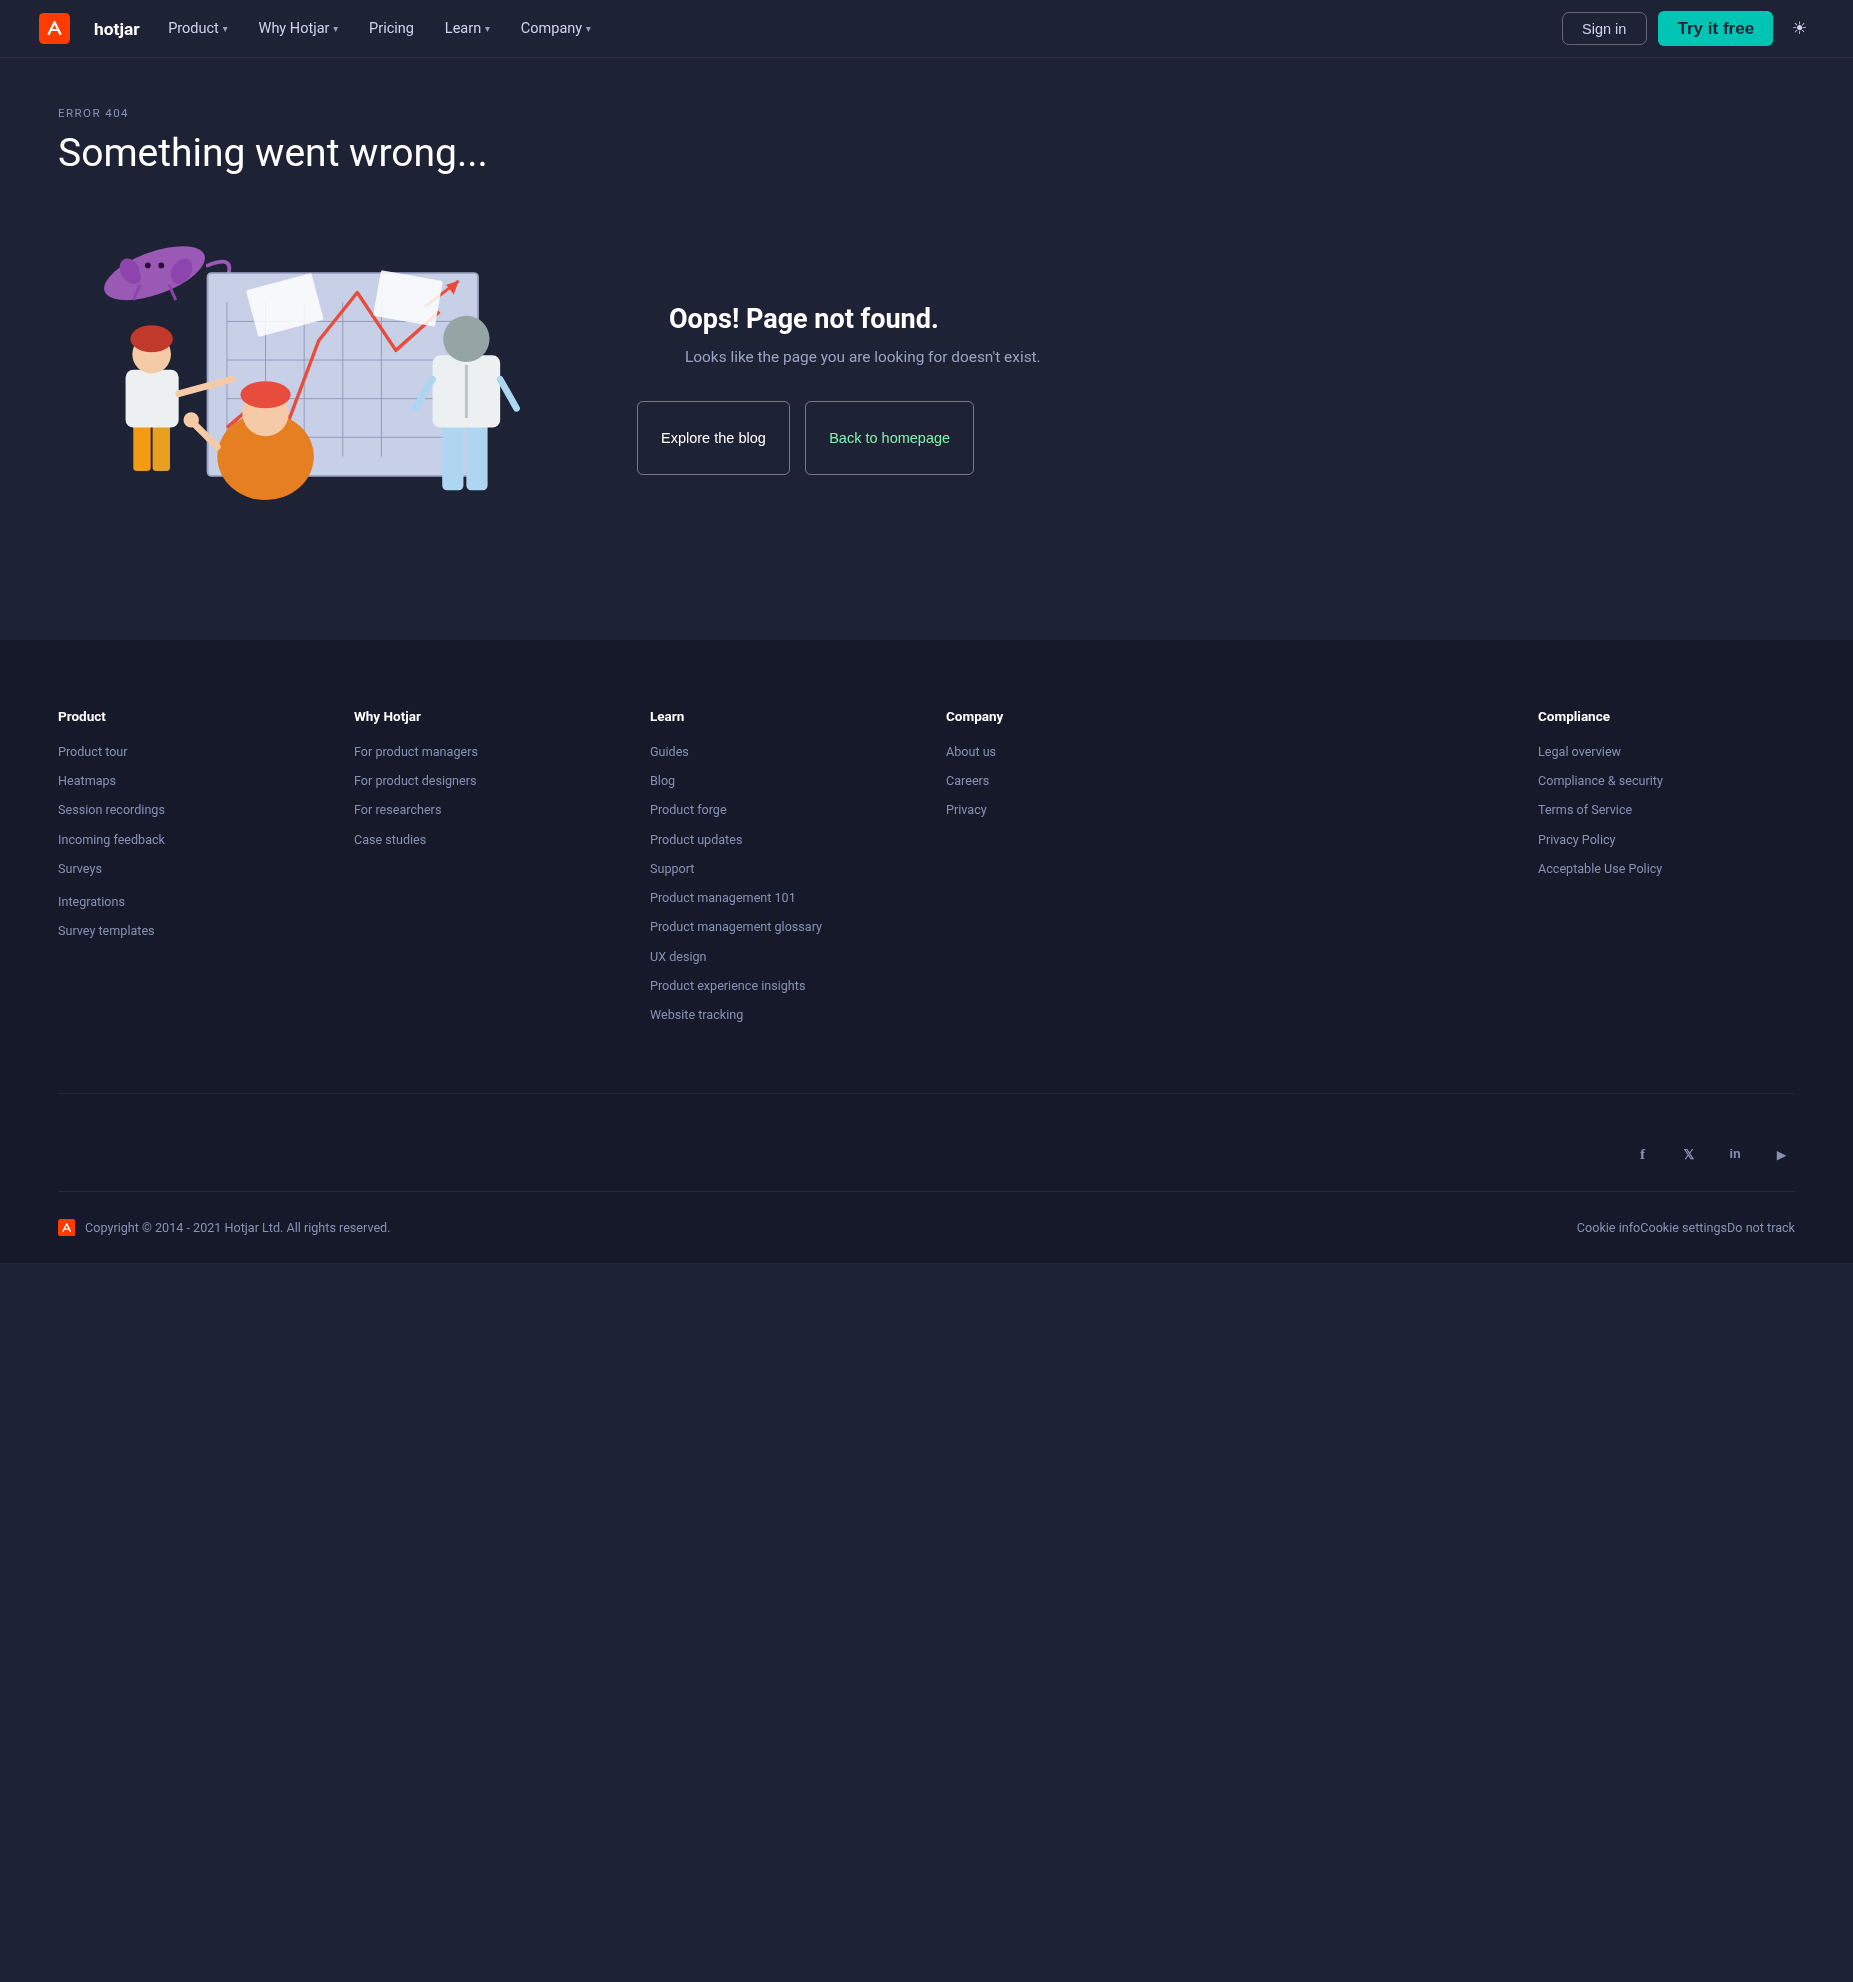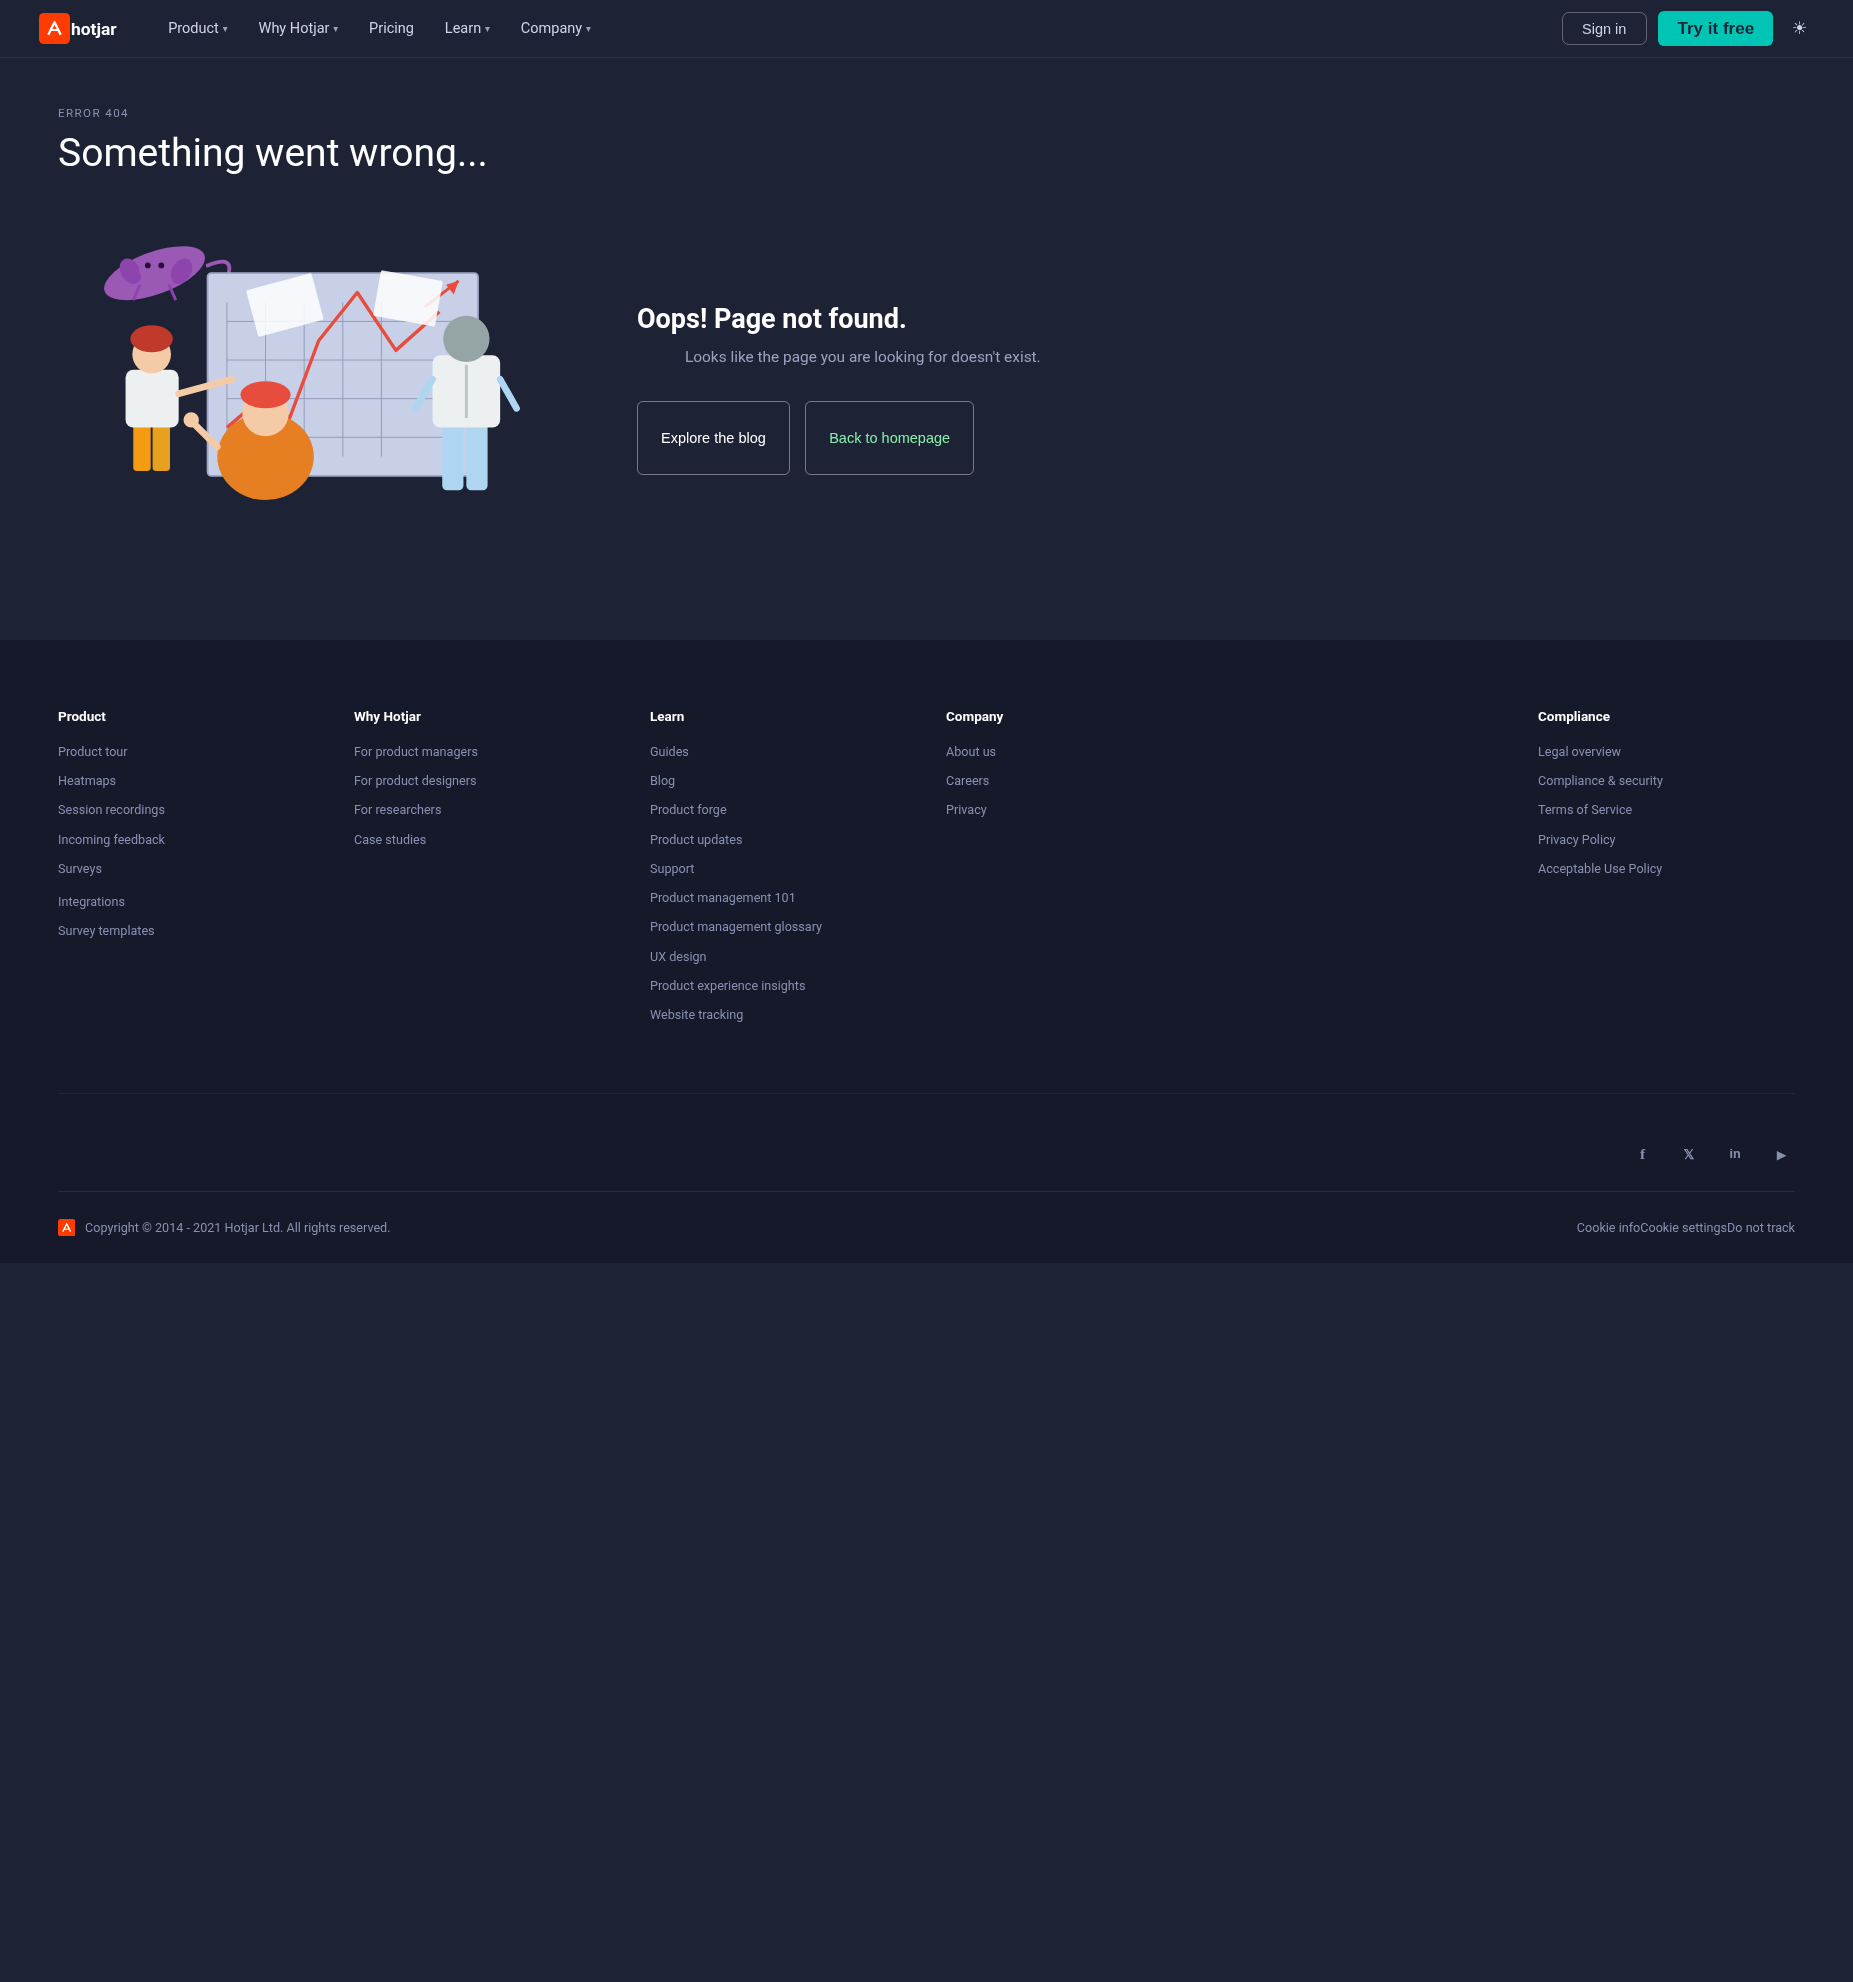--- a/index.html
+++ b/index.html
@@ -8,21 +8,21 @@
     
     nav {
       background: #1e2235;
       border-bottom: 1px solid rgba(255,255,255,0.08);
       display: flex;
       align-items: center;
       padding: 0 39px;
       height: 58px;
       position: sticky; top: 0; z-index: 100;
     }
-    .nav-logo { display: flex; align-items: center; gap: 1px; text-decoration: none; margin-right: 38px; justify-content: flex-end; }
+    .nav-logo { display: flex; align-items: center; gap: 24px; text-decoration: none; margin-right: 15px; justify-content: flex-end; }
     .nav-logo-icon { width: 31px; height: 31px; }
     .nav-links { display: flex; align-items: center; gap: 3.9px; flex: 1; }
     .nav-link {
       color: #d0d4e8; font-size: 14.5px; text-decoration: none;
       padding: 7.7px 13.5px; border-radius: 3.9px; cursor: pointer;
       display: flex; align-items: center; gap: 3.9px;
     }
     .nav-actions { display: flex; align-items: center; gap: 11.6px; }
     .btn-signin {
       color: #d0d4e8; border: 1px solid rgba(255,255,255,0.3);
@@ -58,21 +58,21 @@
     .hero-content {
       display: flex; align-items: center; gap: 77px;
     }
 
     
     .illustration-wrapper {
       width: 502px; height: 348px; position: relative;
     }
 
     .hero-text-area { flex: 1; }
-    .oops-title { font-size: 27px; font-weight: 700; color: #fff; margin-bottom: 11.6px; }
+    .oops-title { font-size: 27px; font-weight: 700; color: #fff; margin-bottom: 11.6px; margin-left: 32px; }
     .oops-desc { font-size: 15.4px; color: #9aa3c0; margin-bottom: 31px; line-height: 1.5; margin-left: 48px; }
     .hero-buttons { display: flex; gap: 15.4px; }
     .btn-explore {
       padding: 11.6px 23px; border: 1px solid rgba(255,255,255,0.4);
       background: transparent; color: #fff; border-radius: 5.8px;
       font-size: 14.5px; cursor: pointer;
     }
     .btn-homepage {
       padding: 28px 23px; border: 1px solid rgba(255,255,255,0.4);
       background: transparent; color: #86efac; border-radius: 5.8px;

